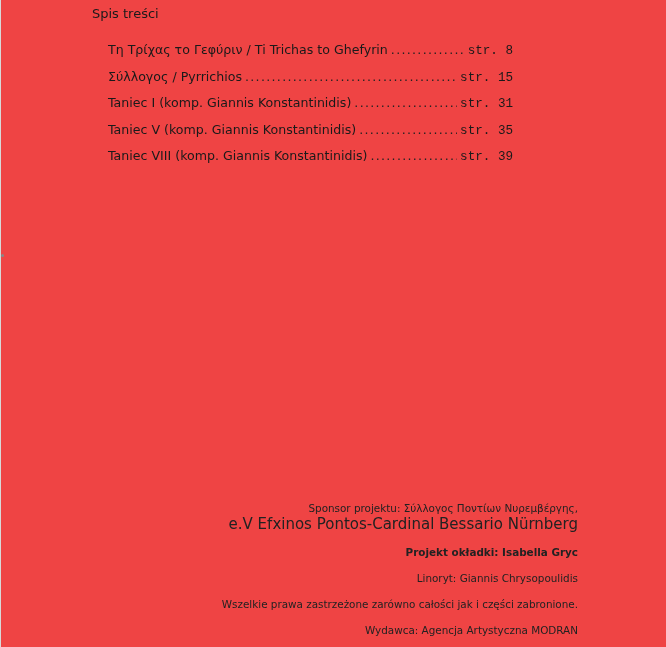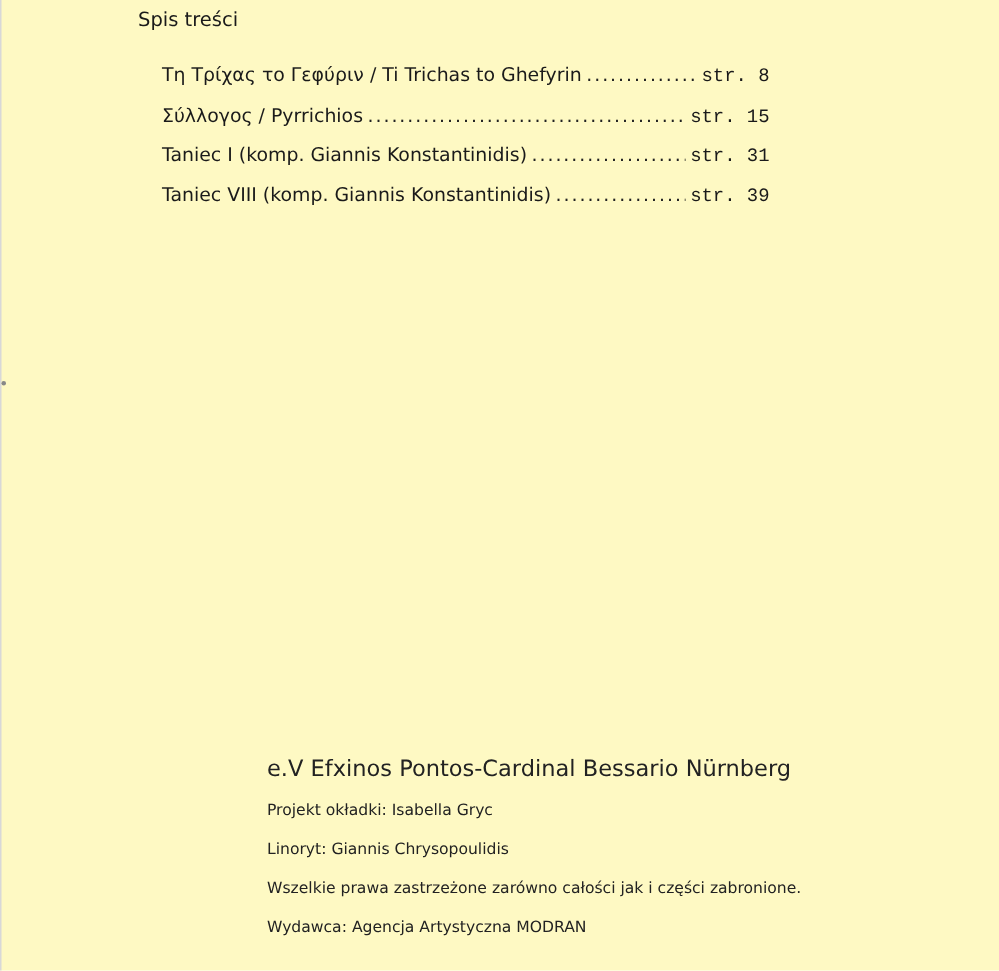--- a/index.html
+++ b/index.html
@@ -12,21 +12,22 @@
       height: 647px;
       position: relative;
       overflow: hidden;
       font-family: "DejaVu Sans", sans-serif;
       color: #1a1a1a;
     }
     .page {
       position: absolute;
       left: 0; top: 0;
       width: 666px; height: 647px;
-      background: #fef9c3;
+      background: #ef4444;
+      text-align: right;
     }
     .left-edge {
       position: absolute;
       left: 0; top: 0;
       width: 1px; height: 647px;
       background: #d8d8d8;
     }
     .speck {
       position: absolute;
       left: 1px; top: 254px;
@@ -69,21 +70,21 @@
     .toc-page { flex: 0 0 auto; font-family: Liberation Mono, monospace; }
     .colophon {
       position: absolute;
       left: 178px; top: 502px;
       width: 400px;
       font-size: 10.4px;
       color: #222;
     }
     .colophon p { margin: 0; white-space: nowrap; }
     .sponsor-line2 { margin-top: 1px !important; font-size: 15px; }
-    .c-gap1 { margin-top: 13px !important; }
+    .c-gap1 { margin-top: 13px !important; font-weight: bold; }
     .c-gap2 { margin-top: 14px !important; }
   </style>
 </head>
 <body>
 
 <div class="page">
   <div class="left-edge"></div>
   <div class="speck"></div>
 
   <h2 class="toc-title">Spis treści</h2>
@@ -98,26 +99,32 @@
       <span class="toc-label">Σύλλογος / Pyrrichios</span>
       <span class="toc-dots"></span>
       <span class="toc-page">str. 15</span>
     </li>
     <li class="toc-row">
       <span class="toc-label">Taniec I (komp. Giannis Konstantinidis)</span>
       <span class="toc-dots"></span>
       <span class="toc-page">str. 31</span>
     </li>
     <li class="toc-row">
+      <span class="toc-label">Taniec V (komp. Giannis Konstantinidis)</span>
+      <span class="toc-dots"></span>
+      <span class="toc-page">str. 35</span>
+    </li>
+    <li class="toc-row">
       <span class="toc-label">Taniec VIII (komp. Giannis Konstantinidis)</span>
       <span class="toc-dots"></span>
       <span class="toc-page">str. 39</span>
     </li>
   </ul>
 
   <div class="colophon">
+    <p>Sponsor projektu: Σύλλογος Ποντίων Νυρεμβέργης,</p>
     <p class="sponsor-line2">e.V Efxinos Pontos-Cardinal Bessario Nürnberg</p>
     <p class="c-gap1">Projekt okładki: Isabella Gryc</p>
     <p class="c-gap2">Linoryt: Giannis Chrysopoulidis</p>
     <p class="c-gap2">Wszelkie prawa zastrzeżone zarówno całości jak i części zabronione.</p>
     <p class="c-gap2">Wydawca: Agencja Artystyczna MODRAN</p>
   </div>
 </div>
 
 </body></html>

